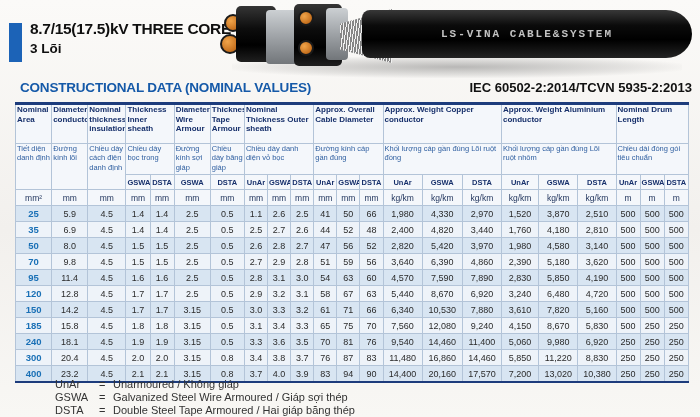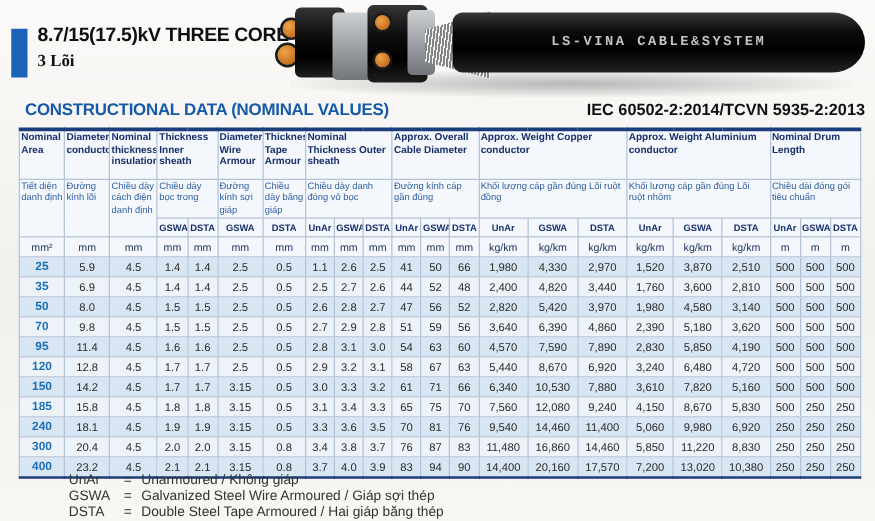--- a/index.html
+++ b/index.html
@@ -3,21 +3,21 @@
 <meta charset="utf-8">
 <style>
   html,body{margin:0;padding:0;}
   body{width:700px;height:417px;font-family:"Liberation Sans",sans-serif;background:#e9e7e4;}
   .page{position:relative;width:700px;height:417px;overflow:hidden;
         background:linear-gradient(180deg,#fbfaf8 0%,#f2f0ed 55%,#f8f7f4 100%);}
 
   
   .accent-bar{position:absolute;left:9px;top:23px;width:13px;height:39px;background:#1c63b7;}
   .product-title{position:absolute;left:30px;top:20px;font-size:15.5px;font-weight:bold;color:#0f0f0f;letter-spacing:-0.3px;white-space:nowrap;}
-  .product-subtitle{position:absolute;left:30px;top:41px;font-size:13.5px;font-weight:bold;color:#0f0f0f;font-family:Liberation Serif, serif;}
+  .product-subtitle{position:absolute;left:30px;top:41px;font-size:13.5px;font-weight:bold;color:#0f0f0f;}
 
   
   .cable{position:absolute;left:222px;top:0;width:470px;height:80px;}
   .cable .shadow{position:absolute;left:10px;top:56px;width:450px;height:22px;
     background:radial-gradient(ellipse at 50% 50%,rgba(80,80,80,.38) 0%,rgba(120,120,120,.15) 55%,transparent 75%);}
   .core{position:absolute;border-radius:50%;background:radial-gradient(circle at 35% 35%,#f0a44a,#c56f1d 70%,#8a4a10);border:2px solid #1a1a1a;box-sizing:border-box;}
   .blk{position:absolute;background:linear-gradient(180deg,#353535,#0d0d0d 40%,#000 70%,#1f1f1f);border-radius:5px;}
   .gry{position:absolute;background:linear-gradient(180deg,#ccd0d3,#9a9ea2 55%,#72767a);border-radius:4px;}
   .wires{position:absolute;left:118px;top:8px;width:52px;height:56px;
     background:repeating-linear-gradient(97deg,#f2f2f2 0 1px,#848484 1px 2.6px);
@@ -122,21 +122,21 @@
           <th class="h-en" colspan="3">Approx. Weight Aluminium conductor</th>
           <th class="h-en" colspan="3">Nominal Drum Length</th>
         </tr>
         <tr>
           <td class="h-vi" colspan="1" rowspan="2">Tiết diện danh định</td>
           <td class="h-vi" colspan="1" rowspan="2">Đường kính lõi</td>
           <td class="h-vi" colspan="1" rowspan="2">Chiều dày cách điện danh định</td>
           <td class="h-vi" colspan="2">Chiều dày bọc trong</td>
           <td class="h-vi" colspan="1">Đường kính sợi giáp</td>
           <td class="h-vi" colspan="1">Chiều dày băng giáp</td>
-          <td class="h-vi" colspan="3">Chiều dày danh đóng vỏ bọc</td>
+          <td class="h-vi" colspan="3">Chiều dày danh diện vỏ bọc</td>
           <td class="h-vi" colspan="3">Đường kính cáp gần đúng</td>
           <td class="h-vi" colspan="3">Khối lượng cáp gần đúng Lõi ruột đồng</td>
           <td class="h-vi" colspan="3">Khối lượng cáp gần đúng Lõi ruột nhôm</td>
           <td class="h-vi" colspan="3">Chiều dài đóng gói tiêu chuẩn</td>
         </tr>
         <tr>
           <th class="h-sub">GSWA</th>
           <th class="h-sub">DSTA</th>
           <th class="h-sub">GSWA</th>
           <th class="h-sub">DSTA</th>
@@ -217,21 +217,21 @@
           <td>2.5</td>
           <td>2.7</td>
           <td>2.6</td>
           <td>44</td>
           <td>52</td>
           <td>48</td>
           <td>2,400</td>
           <td>4,820</td>
           <td>3,440</td>
           <td>1,760</td>
-          <td>3,600</td>
+          <td>4,180</td>
           <td>2,810</td>
           <td>500</td>
           <td>500</td>
           <td>500</td>
         </tr>
         <tr class="shade">
           <td class="area">50</td>
           <td>8.0</td>
           <td>4.5</td>
           <td>1.5</td>

